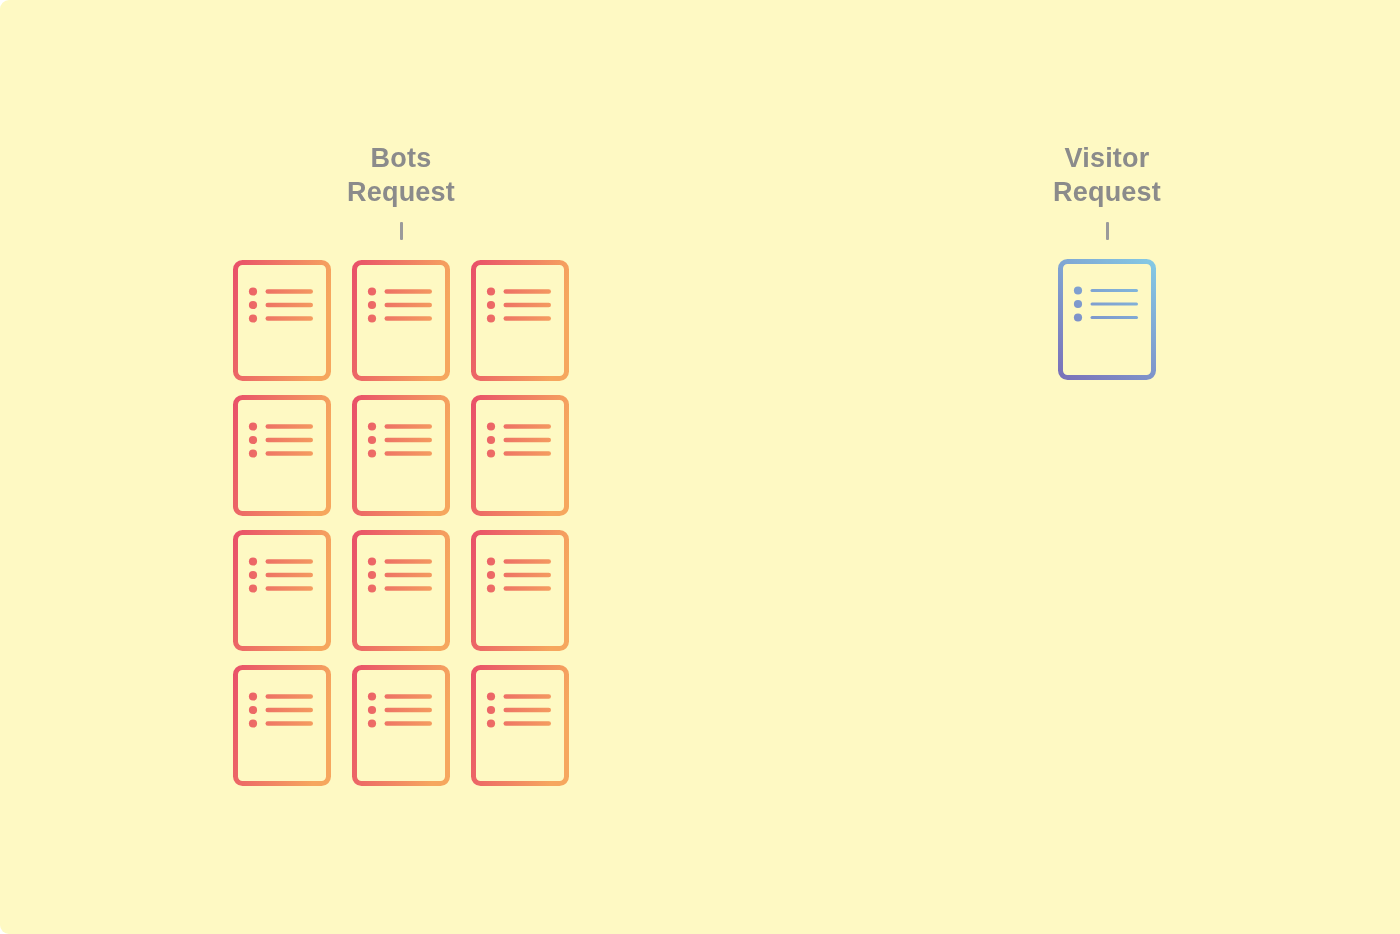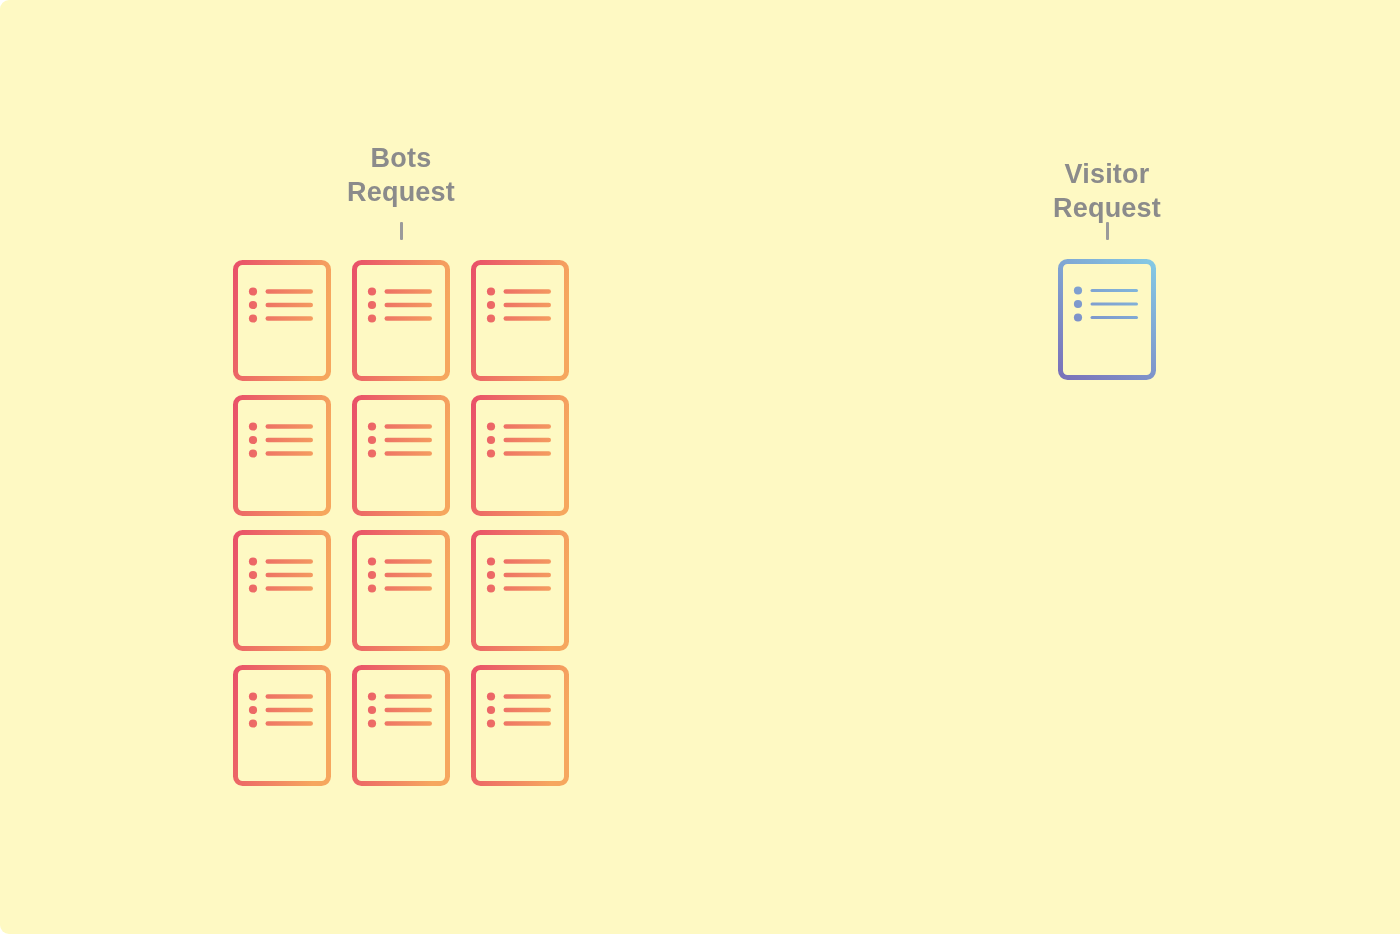--- a/index.html
+++ b/index.html
@@ -33,21 +33,21 @@
   }
   .bots-label{left:233px;top:141px;width:336px;}
   .bots-tick{left:400px;top:222px;}
   .bots-grid{
     position:absolute;left:233px;top:260px;
     display:grid;
     grid-template-columns:repeat(3,98px);
     column-gap:21px;
     row-gap:14px;
   }
-  .visitor-label{left:1007px;top:141px;width:200px;margin-top:16px;}
+  .visitor-label{left:1007px;top:141px;width:200px;}
   .visitor-tick{left:1106px;top:222px;}
   .visitor-slot{position:absolute;left:1058px;top:259px;}
   .bots-grid svg,.visitor-slot svg{display:block;}
 </style>
 </head>
 <body>
 <svg width="0" height="0" style="position:absolute" aria-hidden="true">
     <defs>
       <linearGradient id="botsGrad" gradientUnits="userSpaceOnUse" x1="0" y1="10" x2="98" y2="30">
         <stop offset="0" stop-color="#e95169"></stop>

